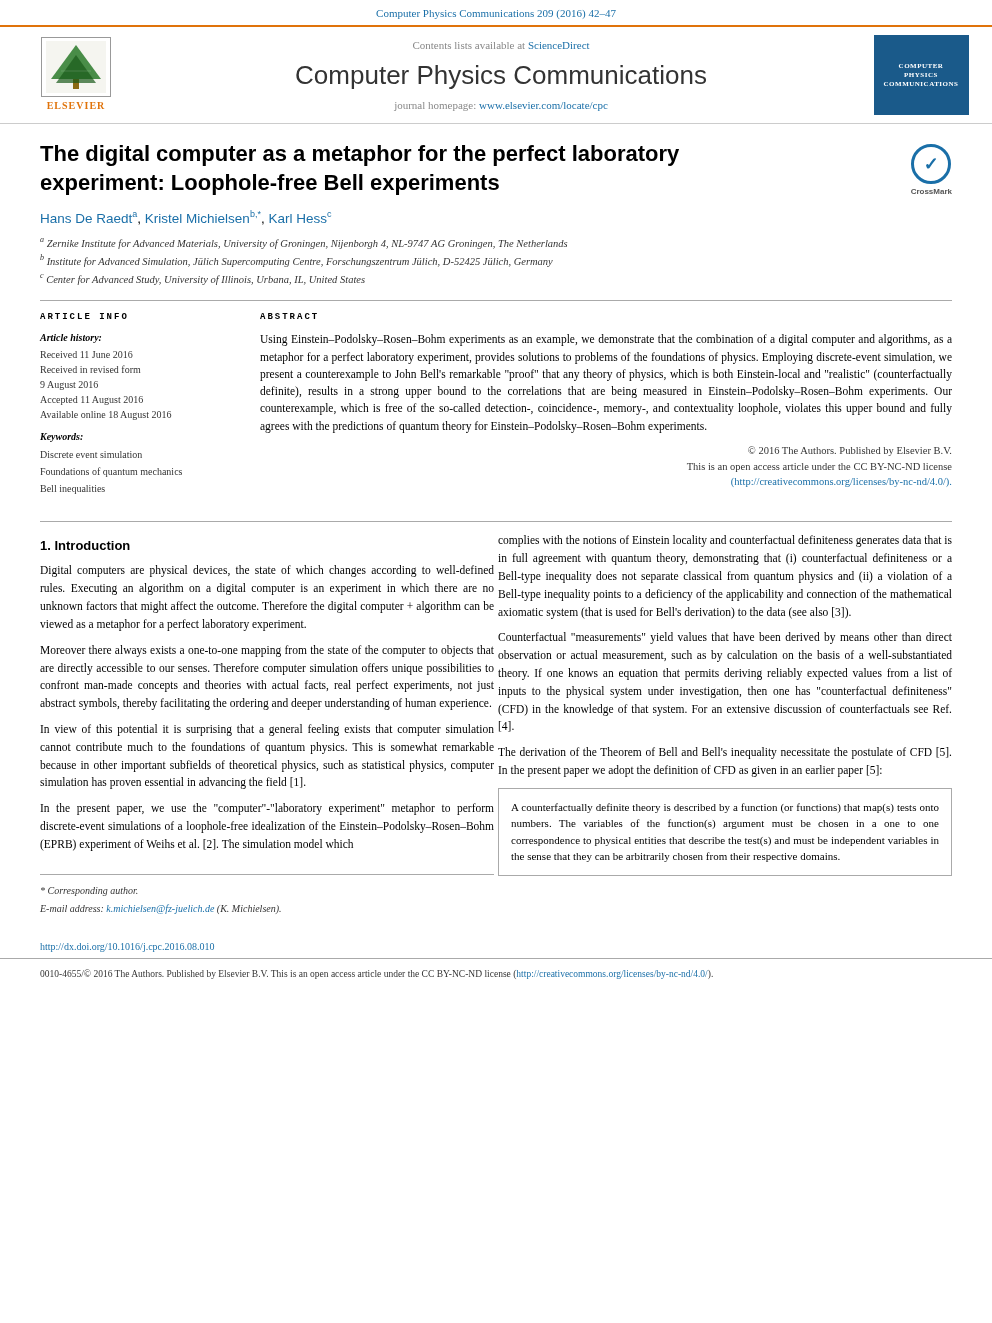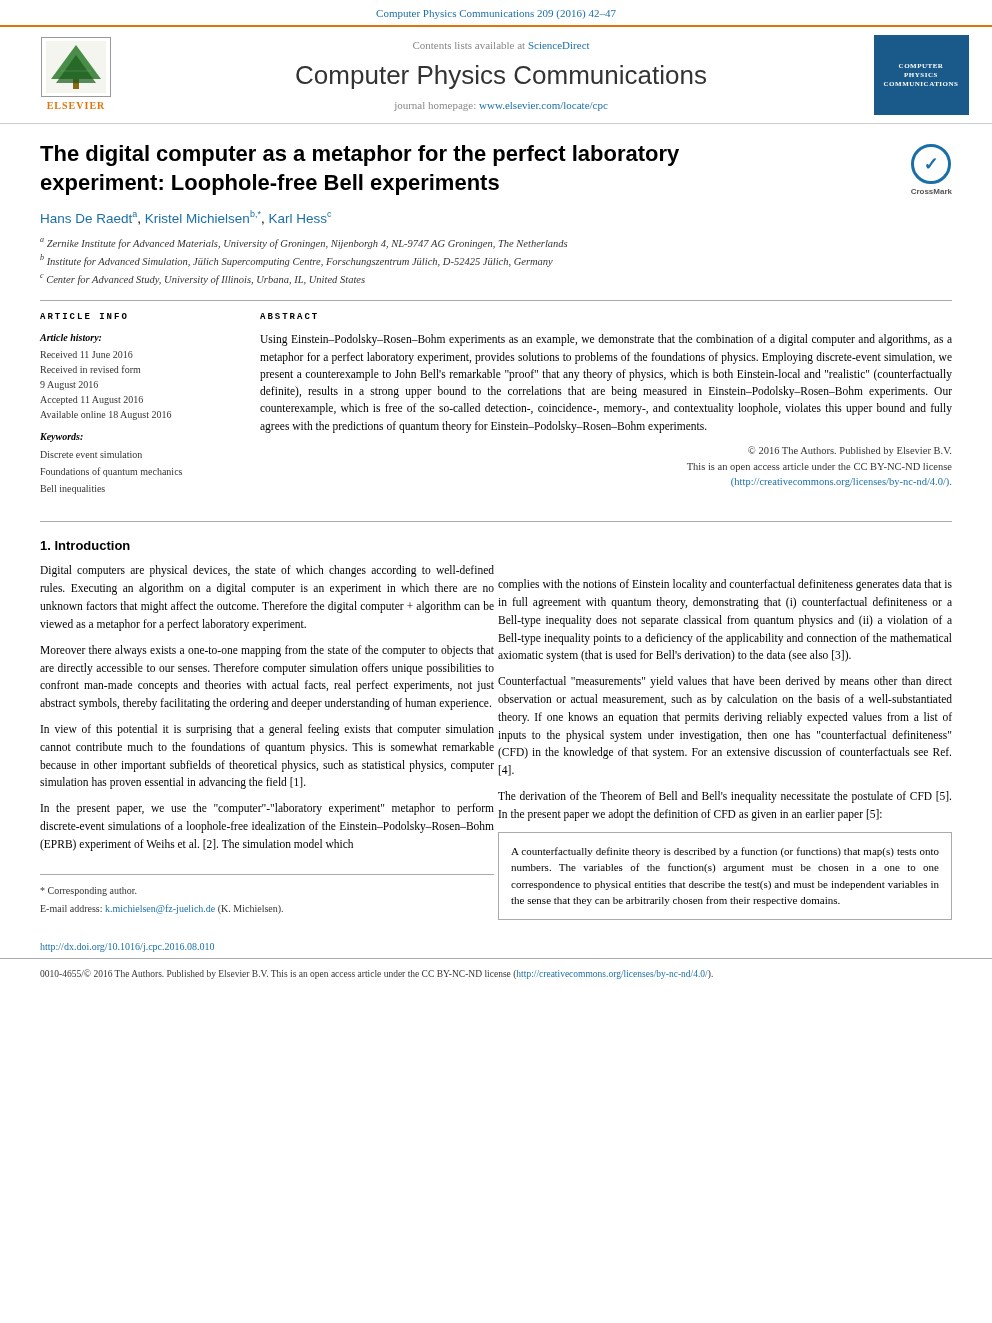--- a/index.html
+++ b/index.html
@@ -245,21 +245,20 @@
       color: #333;
       line-height: 1.5;
     }
     .abstract-copyright a { color: #1a6fa8; text-decoration: none; }
 
     
     .body-two-col {
       display: flex;
       gap: 4px;
       margin-top: 10px;
-      align-items: flex-end;
     }
     .body-col {
       flex: 1;
       font-size: 11.5px;
       line-height: 1.55;
       text-align: justify;
       color: #000;
     }
 
     .section-title {
@@ -289,21 +288,21 @@
     }
 
     
     .footnote-area {
       border-top: 1px solid #aaa;
       padding-top: 8px;
       margin-top: 20px;
       font-size: 10px;
       color: #333;
     }
-    .footnote-line { margin-bottom: 3px; }
+    .footnote-line { margin-bottom: 3px; font-style: italic; }
     .footnote-line a { color: #1a6fa8; text-decoration: none; }
 
     
     .page-footer {
       border-top: 1px solid #aaa;
       padding: 8px 40px;
       font-size: 9.5px;
       color: #333;
       line-height: 1.5;
     }

